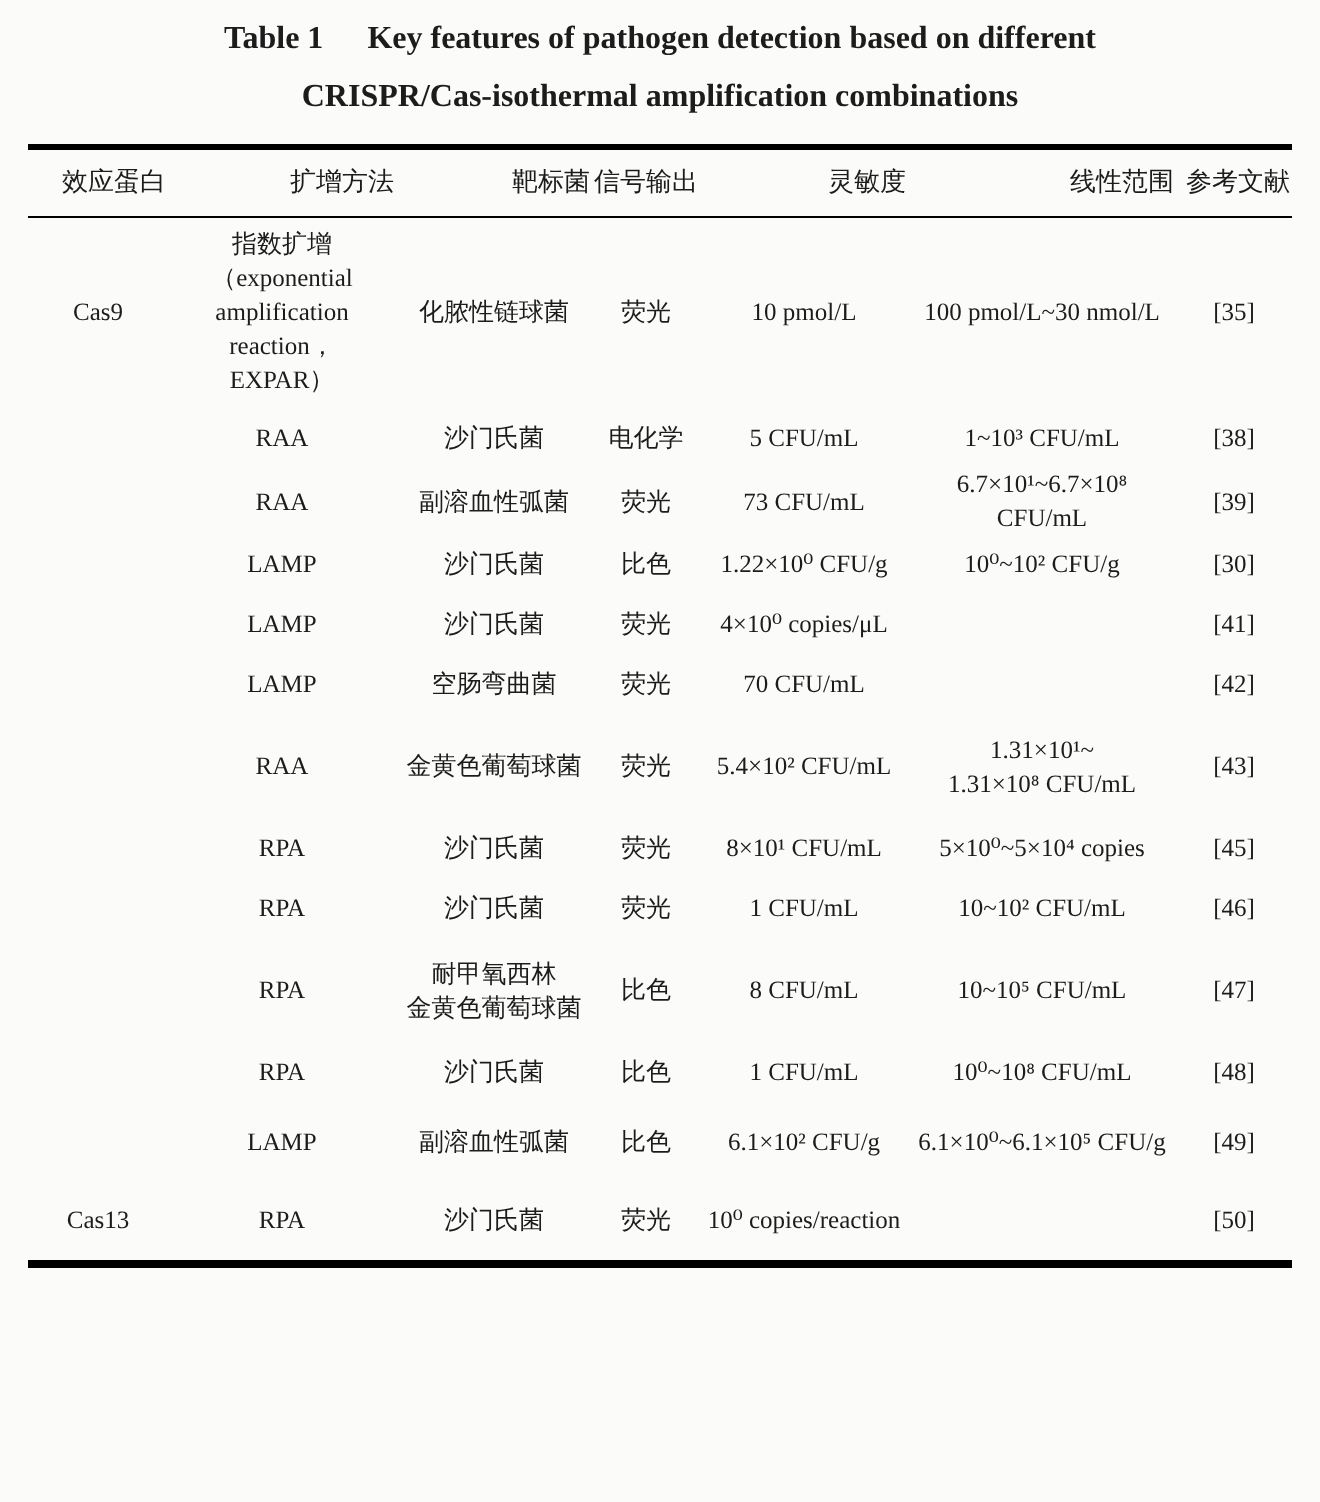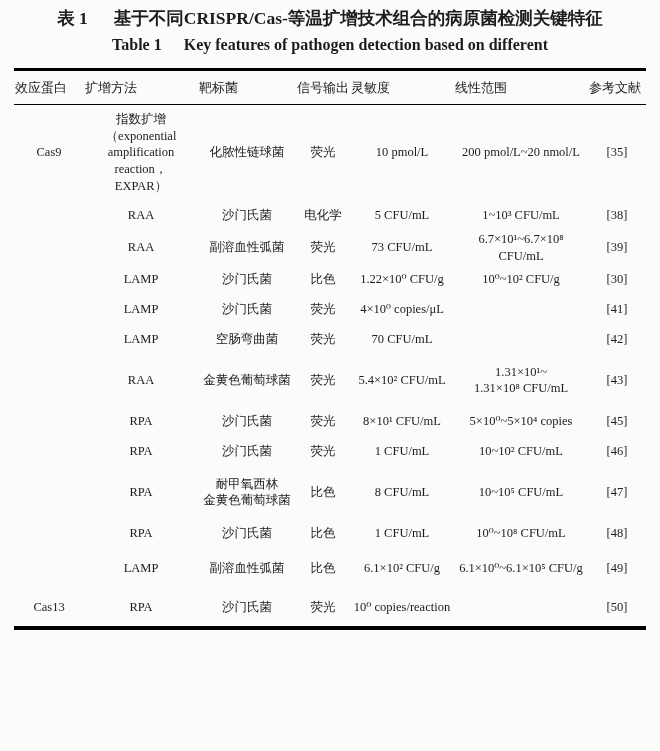--- a/index.html
+++ b/index.html
@@ -42,49 +42,49 @@
     table-layout: fixed;
     border-top: 3px solid #000;
     border-bottom: 4px solid #000;
     font-size: 12.5px;
   }
   table.data th {
     font-weight: normal;
     font-size: 13px;
     height: 33px;
     border-bottom: 1.5px solid #000;
-    text-align: left;
+    text-align: right;
     vertical-align: middle;
     padding: 0 1px;
   }
   table.data td {
     text-align: center;
     vertical-align: middle;
     padding: 0 1px;
     white-space: pre-line;
     line-height: 1.35;
   }
   table.data tbody tr        { height: 30px; }
   table.data tbody tr.h2     { height: 52px; }
   table.data tbody tr.h3     { height: 96px; }
   table.data tbody tr:nth-last-child(-n+2) { height: 40px; }
 </style>
 </head>
 <body>
 
 <div class="page">
 
-  <div class="title-zh">
-    <span class="tbl-no">表 1</span><span>基于不同CRISPR/Cas-等温扩增技术组合的病原菌检测关键特征</span>
-  </div>
 
   <div class="title-en">
     <span class="tbl-no">Table 1</span><span>Key features of pathogen detection based on different</span>
   </div>
 
+  <div class="title-en">
+    <span>CRISPR/Cas-isothermal amplification combinations</span>
+  </div>
 
   <table class="data">
     <colgroup>
       <col style="width:70px">
       <col style="width:114px">
       <col style="width:98px">
       <col style="width:54px">
       <col style="width:104px">
       <col style="width:134px">
       <col style="width:58px">
@@ -102,21 +102,21 @@
     </thead>
     <tbody>
         <tr class="h3">
           <td>Cas9</td>
           <td>指数扩增（exponential
 amplification reaction，
 EXPAR）</td>
           <td>化脓性链球菌</td>
           <td>荧光</td>
           <td>10 pmol/L</td>
-          <td>200 pmol/L~20 nmol/L</td>
+          <td>100 pmol/L~30 nmol/L</td>
           <td>[35]</td>
         </tr>
         <tr>
           <td></td>
           <td>RAA</td>
           <td>沙门氏菌</td>
           <td>电化学</td>
           <td>5 CFU/mL</td>
           <td>1~10³ CFU/mL</td>
           <td>[38]</td>

